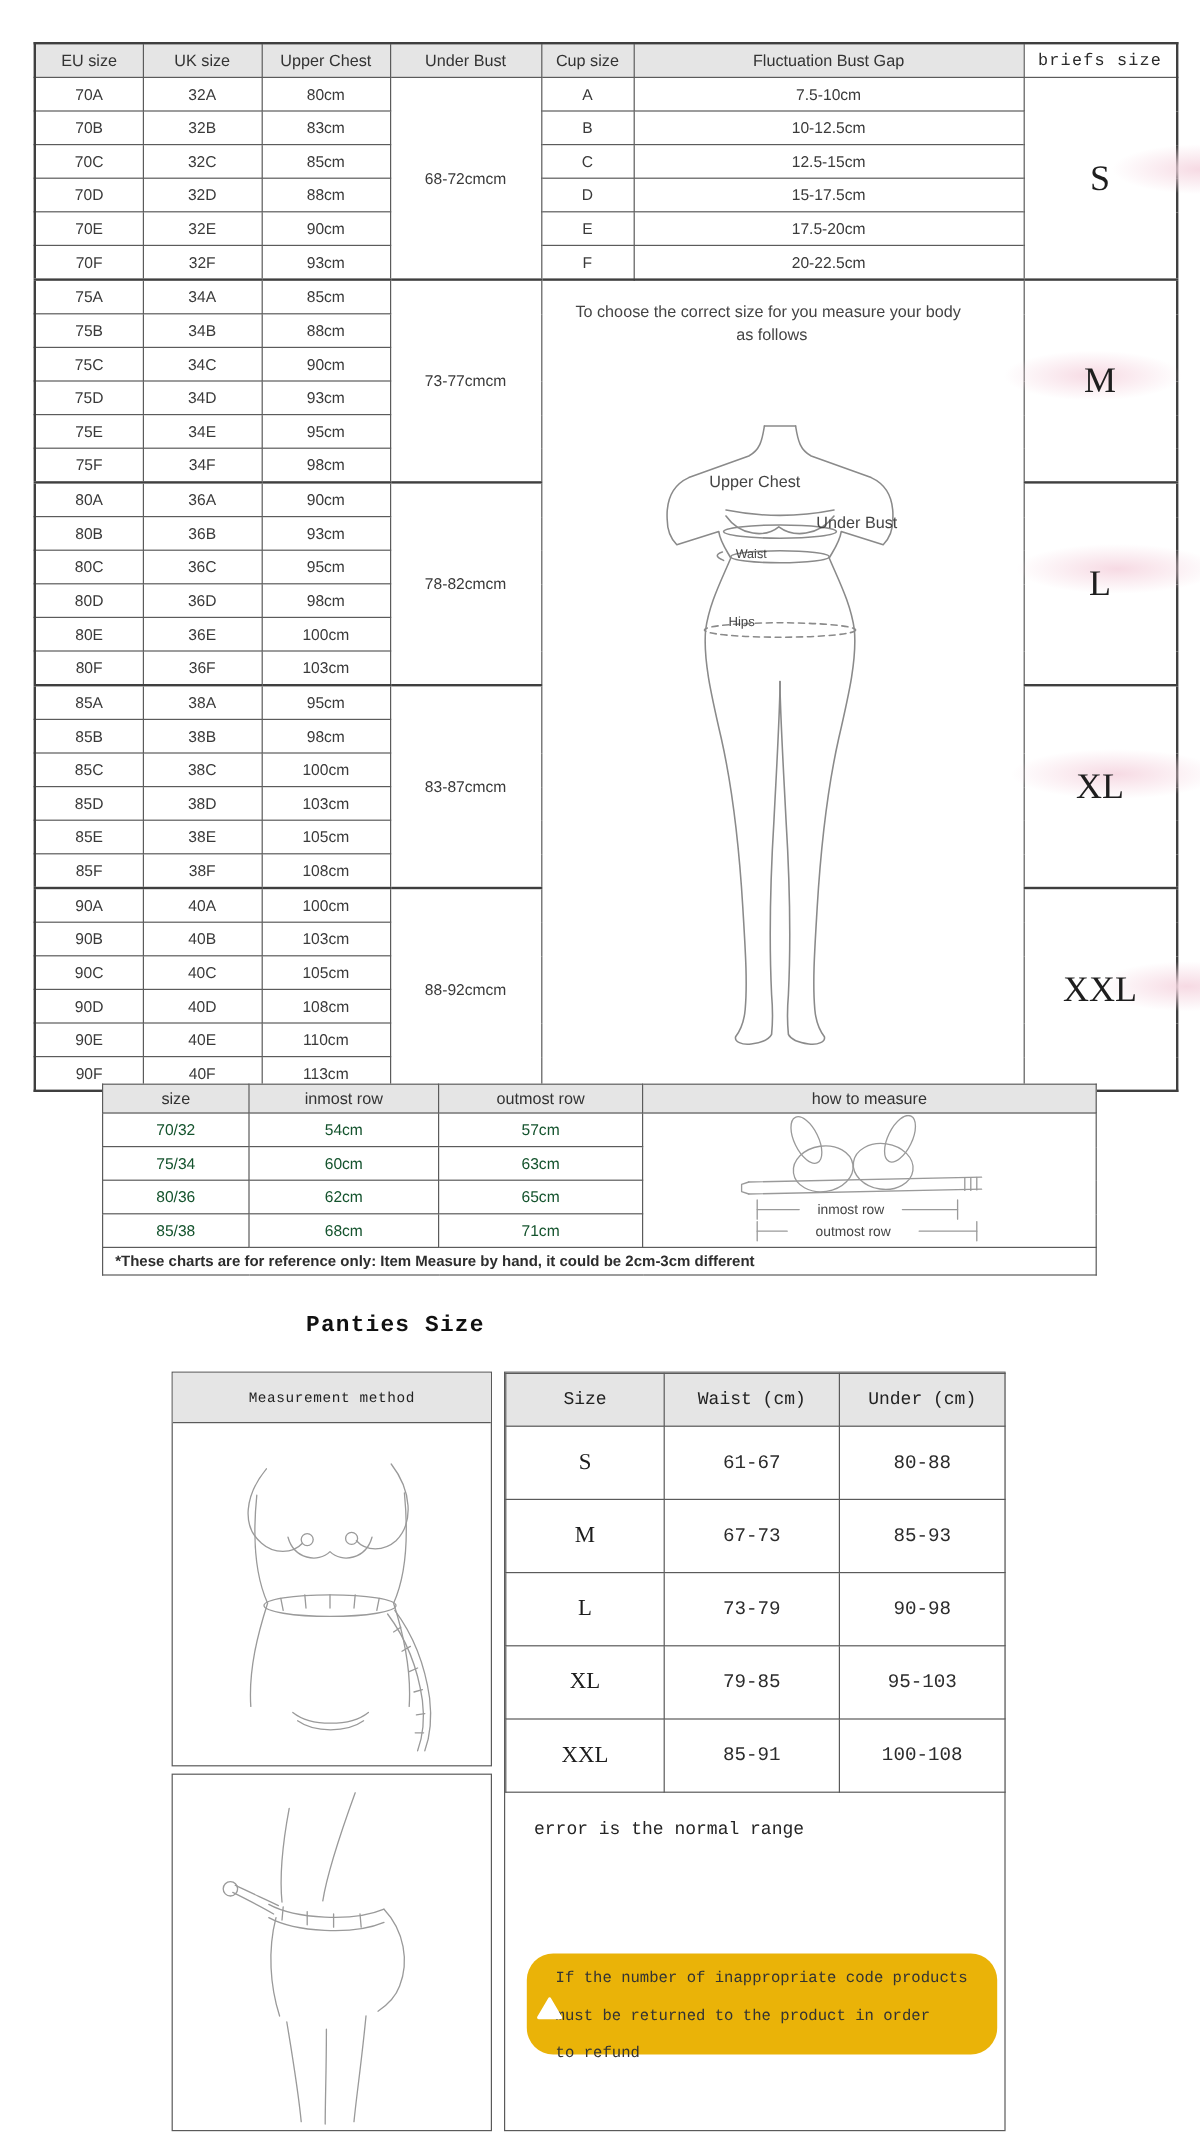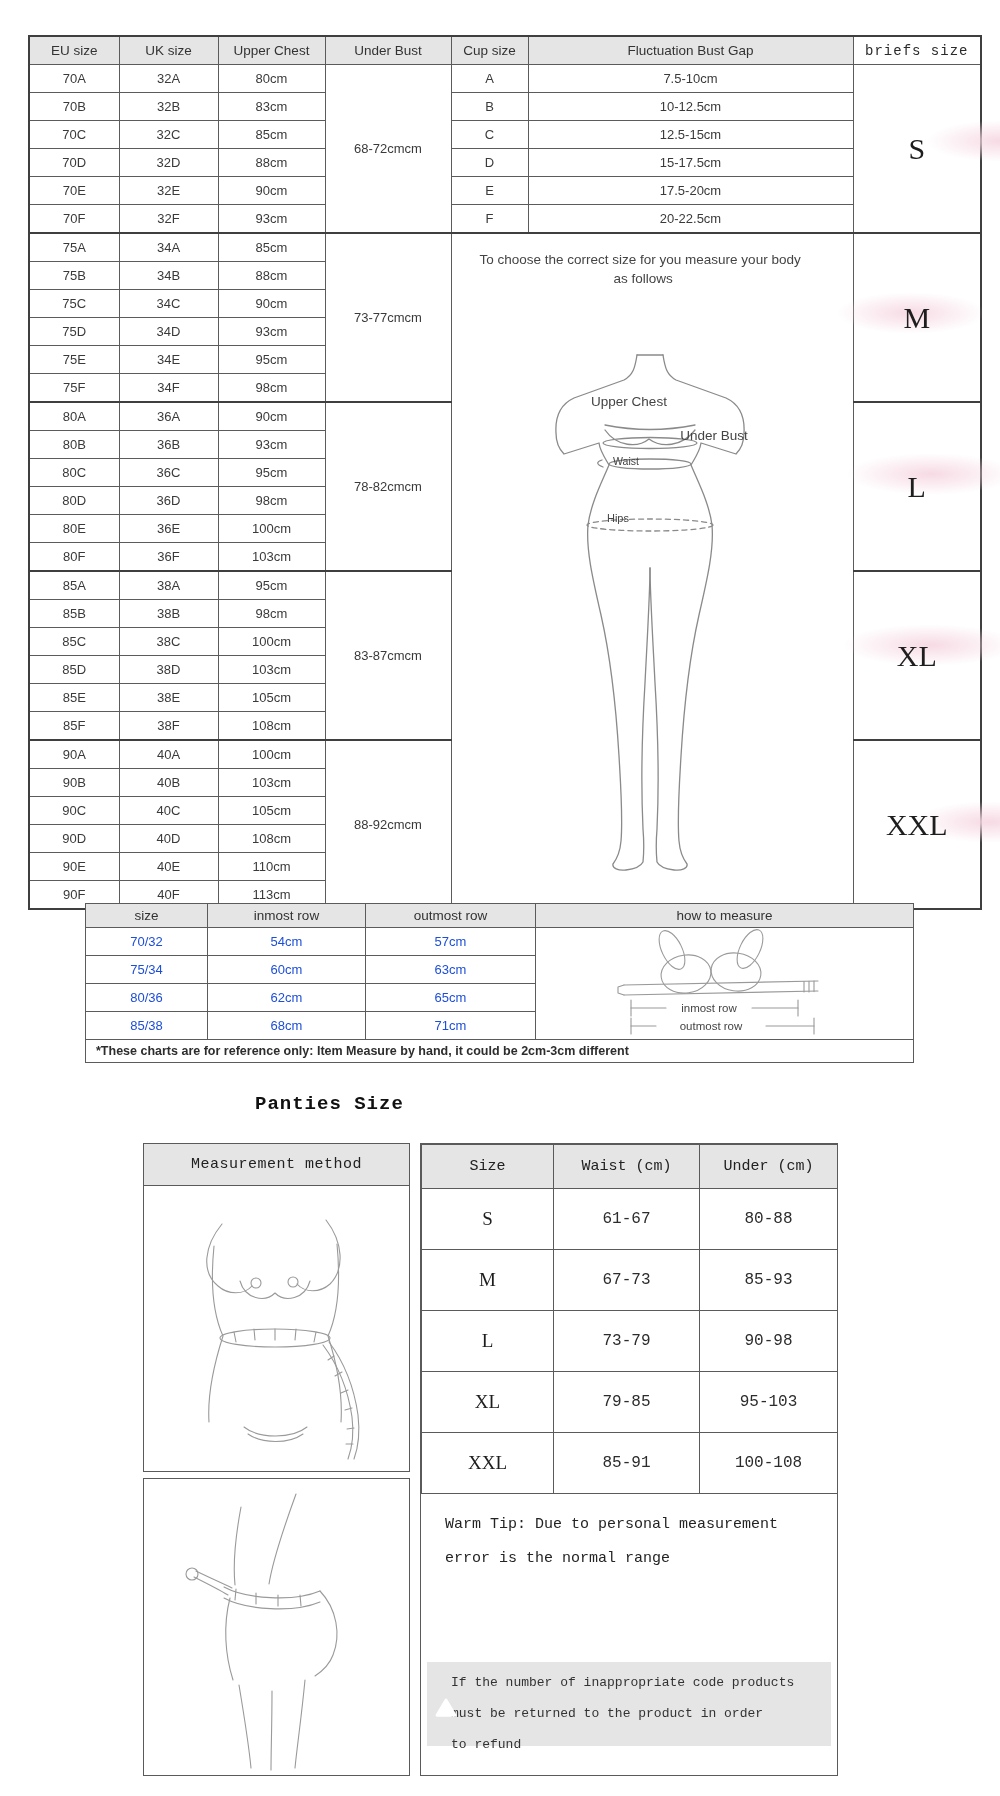--- a/index.html
+++ b/index.html
@@ -24,44 +24,44 @@
   .smudge{position:absolute;width:150px;height:42px;border-radius:50%;z-index:1;pointer-events:none;
     background:radial-gradient(ellipse at center, rgba(246,216,226,.95) 0%, rgba(246,216,226,0) 70%);}
   #noteContent{position:relative;width:400px;height:646px;}
   .noteText{position:absolute;left:28px;top:16px;font-size:13.5px;color:#444;line-height:19px;}
   .noteText .l2{padding-left:6px;}
   .figSvg{position:absolute;left:0;top:0;}
 
   
   #bandTable{left:85px;top:903px;width:828px;border:1px solid #454545;}
   #bandTable td,#bandTable th{border:1px solid #5b5b5b;font-size:13px;font-weight:normal;
-    text-align:center;vertical-align:middle;padding:0;color:#1d4ed8;}
+    text-align:center;vertical-align:middle;padding:0;color:#14532d;}
   #bandTable th{background:#e5e5e5;font-size:13.5px;color:#333;}
   #bandTable td.howto{position:relative;padding:0;}
   #howtoContent{position:relative;width:376px;height:110px;}
   #bandTable td.footnote{text-align:left;font-size:12.5px;font-weight:bold;padding-left:10px;color:#2d2d2d;}
 
   
   #pantiesTitle{position:absolute;left:255px;top:1093px;width:400px;text-align:left;
     font-family:"Liberation Mono",monospace;font-size:19px;letter-spacing:1px;color:#111;font-weight:bold;}
   #panel1,#panel2{position:absolute;left:143px;width:265px;border:1px solid #5a5a5a;background:#fff;}
   #panel1{top:1143px;height:327px;}
   #panel2{top:1478px;height:296px;}
   .phead{height:41px;border-bottom:1px solid #5a5a5a;background:#e5e5e5;
-    font-family:"Liberation Mono",monospace;font-size:15px;letter-spacing:.5px;color:#222;
+    font-family:"Liberation Mono",monospace;font-size:12px;letter-spacing:.5px;color:#222;
     display:flex;align-items:center;justify-content:center;}
   #pantiesBox{position:absolute;left:420px;top:1143px;width:416px;height:631px;border:1px solid #5a5a5a;background:#fff;}
   #pantiesTable{position:static;width:100%;}
   #pantiesTable th{height:41px;background:#e5e5e5;font-family:"Liberation Mono",monospace;
     font-size:15px;font-weight:normal;border:1px solid #5a5a5a;color:#222;}
   #pantiesTable td{height:58px;border:1px solid #5a5a5a;text-align:center;
     font-family:"Liberation Mono",monospace;font-size:16px;color:#2c2c2c;}
   #pantiesTable td.psize{font-family:"Liberation Serif","DejaVu Serif",serif;font-size:19px;color:#1d1d1d;}
   .warmtip{margin:14px 0 0 24px;font-family:"Liberation Mono",monospace;font-size:15px;line-height:34px;color:#242424;}
-  .notice{position:relative;margin:86px 6px 0 6px;height:84px;background:#e5e5e5;}
+  .notice{position:relative;margin:86px 6px 0 18px;height:84px;background:#eab308;border-radius:22px;}
   .notice-text{padding:5px 0 0 24px;font-family:"Liberation Mono",monospace;font-size:13px;line-height:31px;color:#333;}
   .notice-icon{position:absolute;left:8px;top:36px;width:22px;height:20px;}
 
   svg text{font-family:"Liberation Sans",sans-serif;fill:#444;}
   .sk{stroke:#8a8a8a;fill:none;stroke-width:1.3;stroke-linecap:round;stroke-linejoin:round;}
   .sk2{stroke:#9a9a9a;fill:none;stroke-width:1.1;stroke-linecap:round;stroke-linejoin:round;}
 </style>
 </head>
 <body>
 
@@ -417,21 +417,20 @@
           <td>95-103</td>
         </tr>
         <tr>
           <td class="psize">XXL</td>
           <td>85-91</td>
           <td>100-108</td>
         </tr>
       </tbody>
   </table>
   <div class="warmtip">
-    <div>Warm Tip: Due to personal measurement</div>
     <div>error is the normal range</div>
   </div>
   <div class="notice">
     <svg class="notice-icon" viewBox="0 0 24 22">
       <path d="M12 2 L22 19 L2 19 Z" fill="#ffffff" stroke="#ffffff" stroke-width="3" stroke-linejoin="round"></path>
     </svg>
     <div class="notice-text">
       <div>If the number of inappropriate code products</div>
       <div>must be returned to the product in order</div>
       <div>to refund</div>

